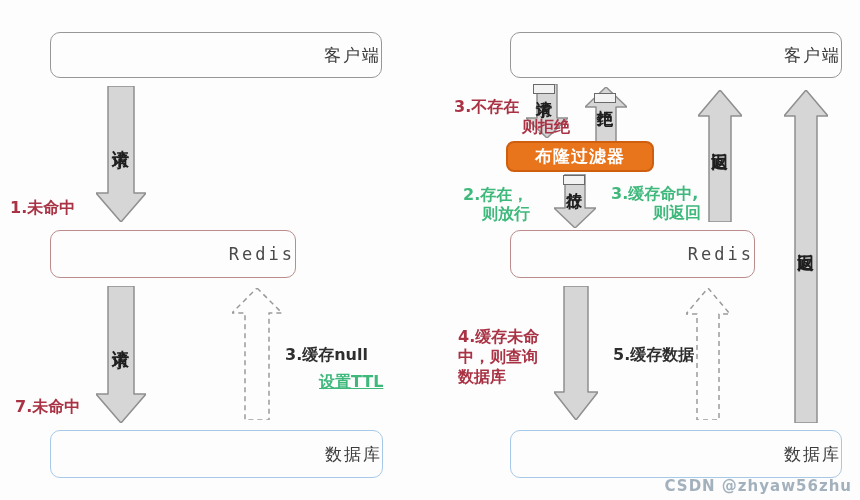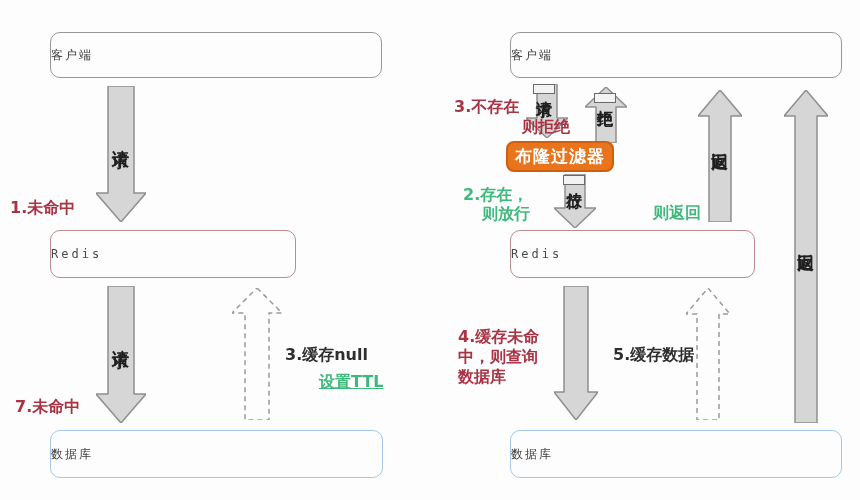--- a/index.html
+++ b/index.html
@@ -10,22 +10,22 @@
   #canvas{
     position:relative;
     width:860px;height:500px;
     background:#fdfdfd;
     overflow:hidden;
   }
   .box{
     position:absolute;
     box-sizing:border-box;
     border-radius:10px;
-    display:flex;align-items:center;justify-content:flex-start;
-    font-size:12px;color:#3c3c3c;letter-spacing:2px;
+    display:flex;align-items:center;justify-content:flex-end;
+    font-size:17px;color:#3c3c3c;letter-spacing:2px;
     background:#fdfdfd;
   }
   .border-gray{border:1.6px solid #979797;}
   .border-red{border:1.6px solid #bc8c8c;}
   .border-blue{border:1.6px solid #a6c9e8;}
   .redis-text{font-family:"DejaVu Sans Mono","Liberation Mono",monospace;letter-spacing:3px;color:#4a4a4a;}
   .bloom{
     position:absolute;box-sizing:border-box;
     border-radius:8px;
     background:#e8741c;border:2px solid #cf5f0e;
@@ -107,32 +107,33 @@
   <div class="tag" style="left:533px;top:84px;">请求</div>
 
   <svg class="arrow" style="left:585px;top:87px;" width="42" height="56" viewBox="0 0 42 56">
     <polygon points="21,0 42,20 31,20 31,56 11,56 11,20 0,20" fill="#d6d6d6" stroke="#8f8f8f" stroke-width="1.5" stroke-linejoin="round"></polygon>
   </svg>
   <div class="tag" style="left:594px;top:93px;">拒绝</div>
 
   <div class="note note-red" style="left:454px;top:97px;">3.不存在</div>
   <div class="note note-red" style="left:475px;top:117px;margin-left:47px;">则拒绝</div>
 
-  <div class="bloom" style="left:506px;top:141px;width:108px;height:31px;">
+  <div class="bloom" style="left:506px;top:141px;width:148px;height:31px;">
     <span>布隆过滤器</span>
   </div>
 
   <svg class="arrow" style="left:554px;top:174px;" width="42" height="54" viewBox="0 0 42 54">
     <polygon points="11,0 31,0 31,34 42,34 21,54 0,34 11,34" fill="#d6d6d6" stroke="#8f8f8f" stroke-width="1.5" stroke-linejoin="round"></polygon>
   </svg>
   <div class="tag" style="left:563px;top:175px;">放行</div>
 
   <div class="note note-green" style="left:463px;top:185px;">2.存在，</div>
   <div class="note note-green" style="left:482px;top:204px;text-align:center;">则放行</div>
 
+  <div class="note note-green" style="left:611px;top:184px;">3.缓存命中,</div>
   <div class="note note-green" style="left:638px;top:203px;margin-left:15px;">则返回</div>
 
   <svg class="arrow" style="left:698px;top:90px;" width="44" height="132" viewBox="0 0 44 132">
     <polygon points="22,0 44,26 33,26 33,132 11,132 11,26 0,26" fill="#d6d6d6" stroke="#8f8f8f" stroke-width="1.5" stroke-linejoin="round"></polygon>
   </svg>
   <div class="v-label" style="left:711px;top:139px;">返回</div>
 
   <svg class="arrow" style="left:784px;top:90px;" width="44" height="333" viewBox="0 0 44 333">
     <polygon points="22,0 44,26 33,26 33,333 11,333 11,26 0,26" fill="#d6d6d6" stroke="#8f8f8f" stroke-width="1.5" stroke-linejoin="round"></polygon>
   </svg>
@@ -152,14 +153,15 @@
 
   <svg class="arrow" style="left:686px;top:288px;" width="44" height="132" viewBox="0 0 44 132">
     <polygon points="22,0 44,26 33,26 33,132 11,132 11,26 0,26" fill="#fdfdfd" stroke="#9a9a9a" stroke-width="1.5" stroke-dasharray="5,4" stroke-linejoin="round"></polygon>
   </svg>
   <div class="note note-dark" style="left:613px;top:345px;">5.缓存数据</div>
 
   <div class="box border-blue" style="left:510px;top:430px;width:332px;height:48px;">
     <span>数据库</span>
   </div>
 
+  <div class="watermark">CSDN @zhyaw56zhu</div>
 
 </div>
 
 </body></html>

